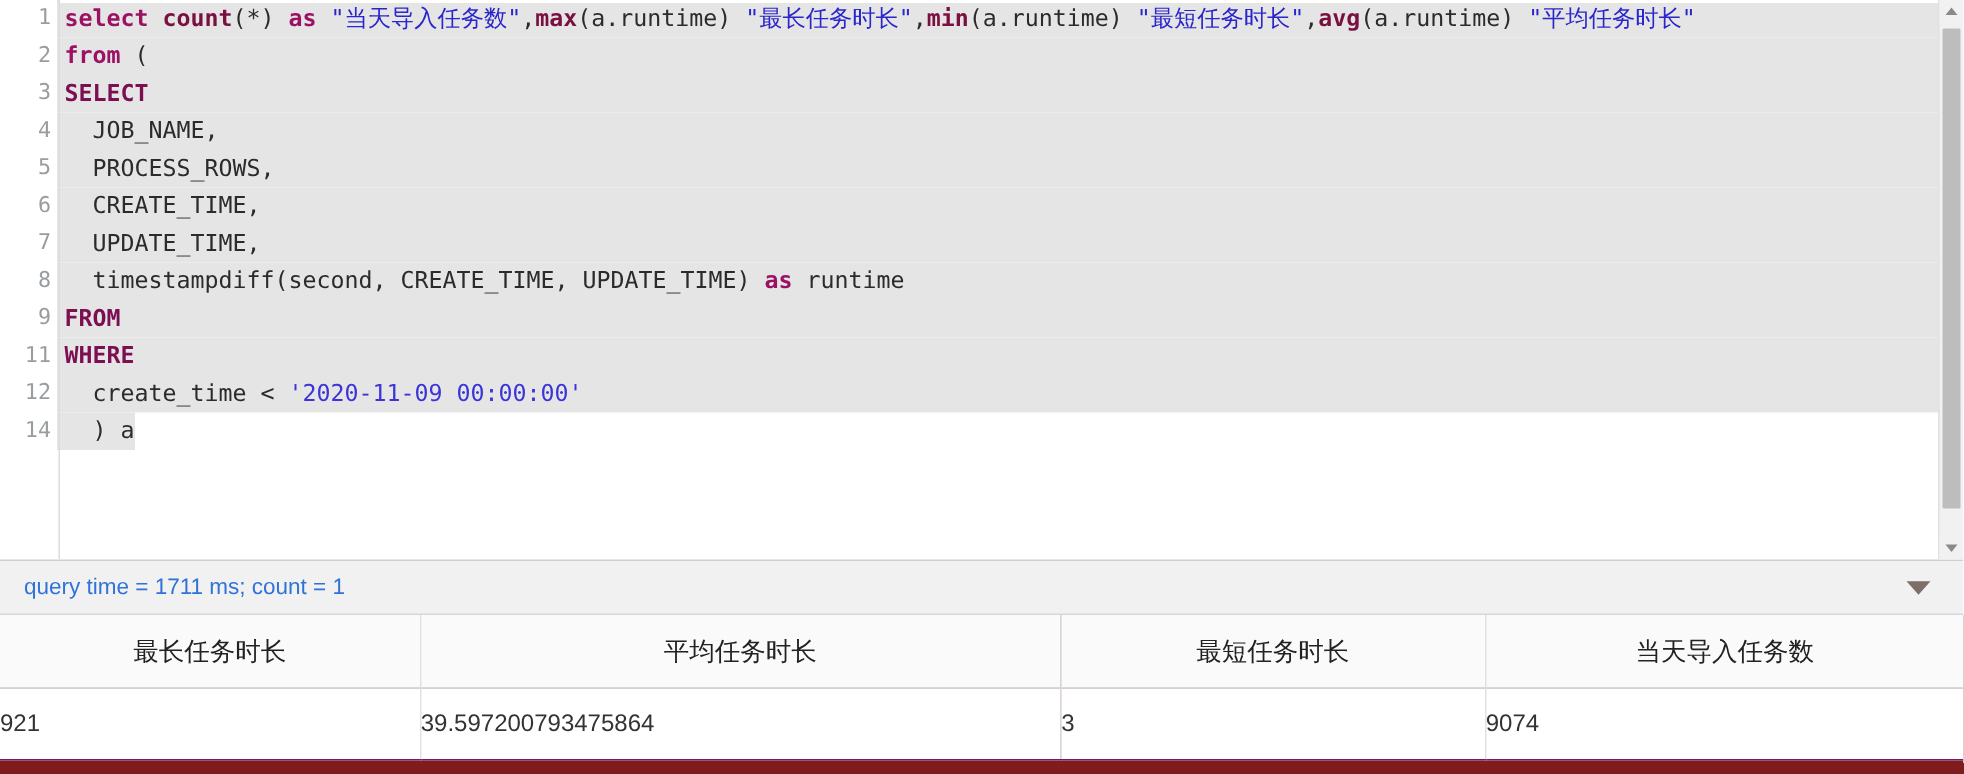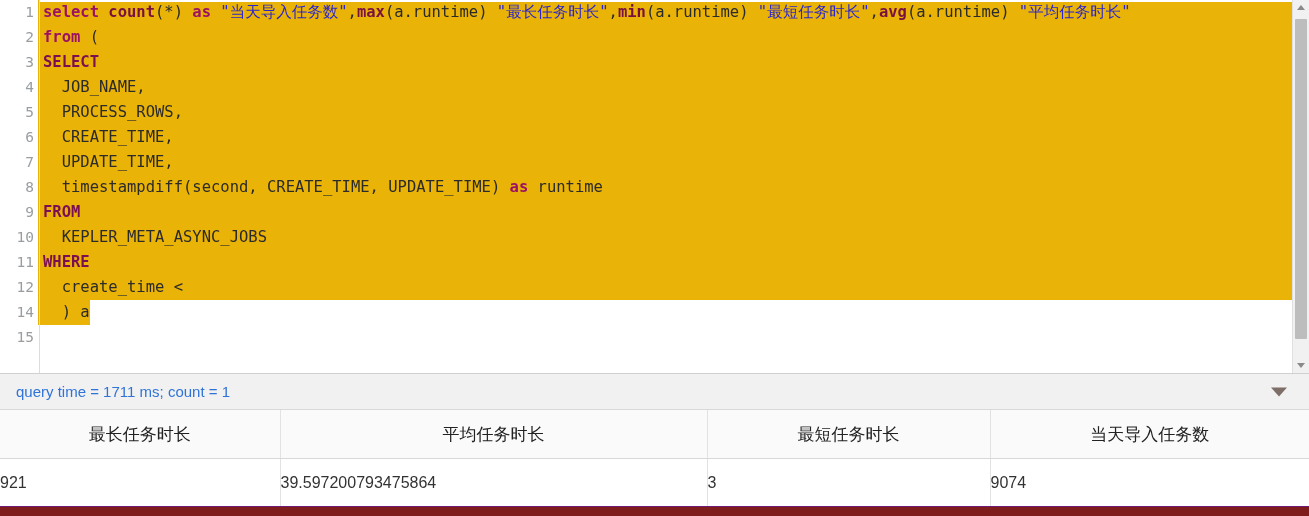--- a/index.html
+++ b/index.html
@@ -76,21 +76,21 @@
   }
   .code {
     position: relative;
     padding-left: 5px;
     height: 25px;
     display: flex;
     align-items: center;
     white-space: pre;
   }
   .code.sel {
-    background: #eab308;
+    background: #e5e5e5;
   }
   .line.fullsel .code {
     flex: 1;
   }
 
   
   .kw   { color: #9b1163; font-weight: bold; }
   .kw2  { color: #7c0f52; font-weight: bold; }
   .fn   { color: #7a1040; font-weight: bold; text-align: center; }
   .str  { color: #2a25cc; }
@@ -263,38 +263,30 @@
           </div>
           <div class="line fullsel">
             <div class="ln">8</div>
             <div class="code sel"><span class="pl">  timestampdiff(second, CREATE_TIME, UPDATE_TIME) </span><span class="kw">as</span><span class="pl"> runtime</span></div>
           </div>
           <div class="line fullsel">
             <div class="ln">9</div>
             <div class="code sel"><span class="kw2">FROM</span></div>
           </div>
           <div class="line fullsel">
-            <div class="ln">10</div>
-            <div class="code sel"><span class="pl">  KEPLER_META_ASYNC_JOBS</span></div>
-          </div>
-          <div class="line fullsel">
             <div class="ln">11</div>
             <div class="code sel"><span class="kw2">WHERE</span></div>
           </div>
           <div class="line fullsel">
             <div class="ln">12</div>
-            <div class="code sel"><span class="pl">  create_time &lt; </span></div>
+            <div class="code sel"><span class="pl">  create_time &lt; </span><span class="str2">'2020-11-09 00:00:00'</span></div>
           </div>
           <div class="line">
             <div class="ln">14</div>
             <div class="code sel"><span class="pl">  ) a</span></div>
-          </div>
-          <div class="line">
-            <div class="ln">15</div>
-            <div class="code">&nbsp;</div>
           </div>
         </div>
     </div>
 
     <div class="vscroll">
       <div class="arrow up">
           <span></span>
         </div>
       <div class="thumb"></div>
       <div class="arrow down">

